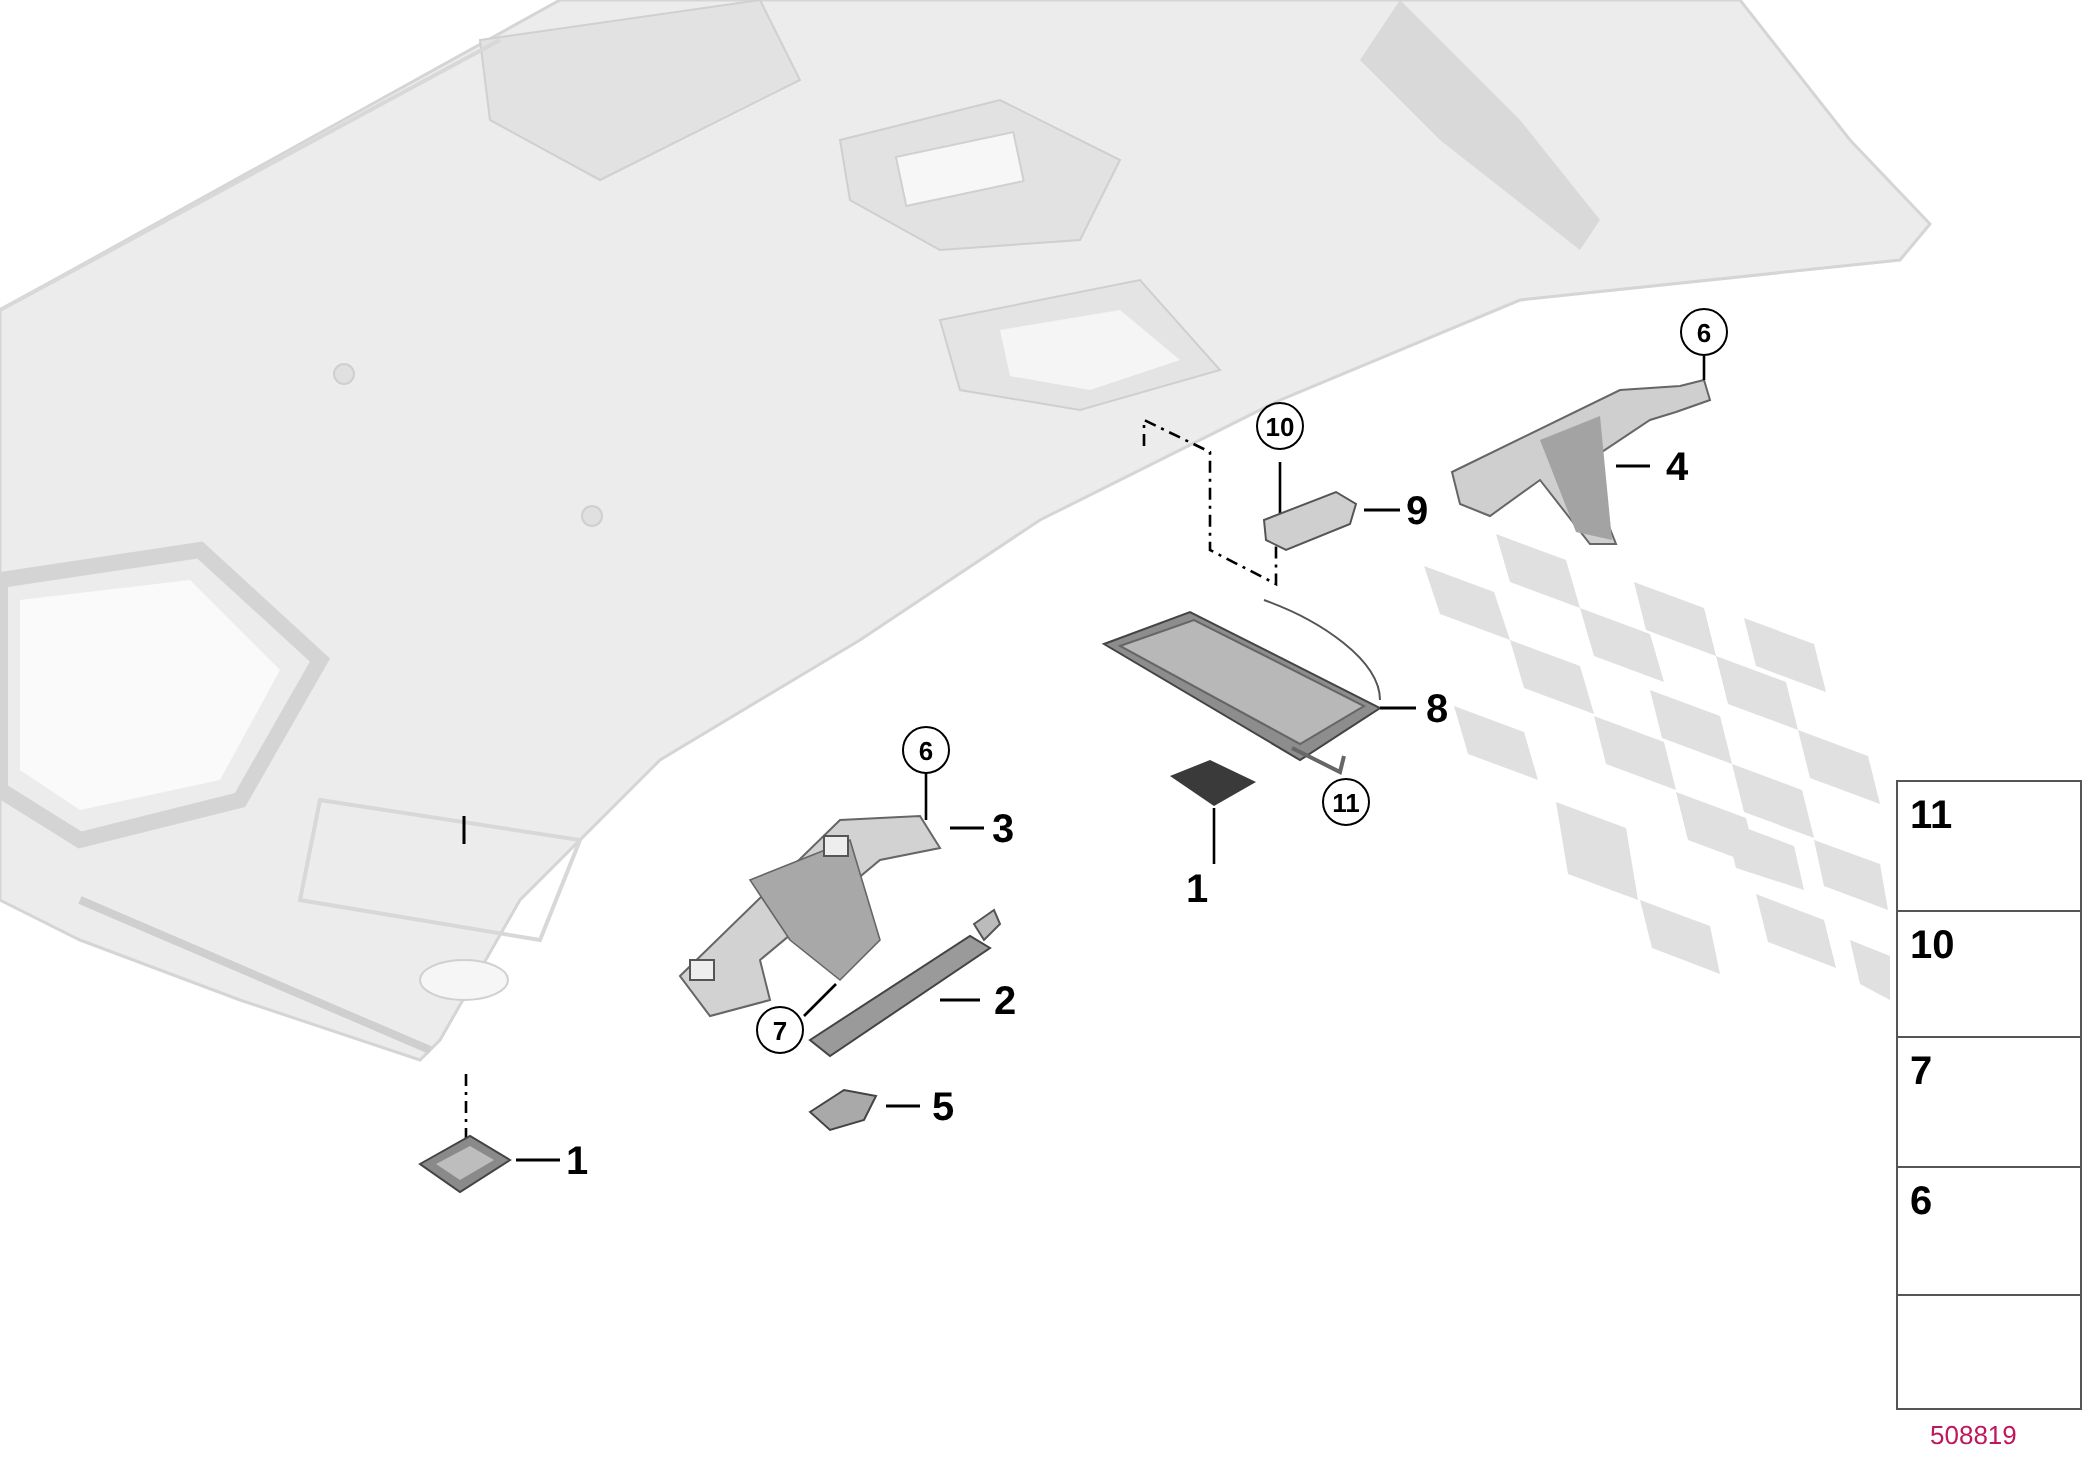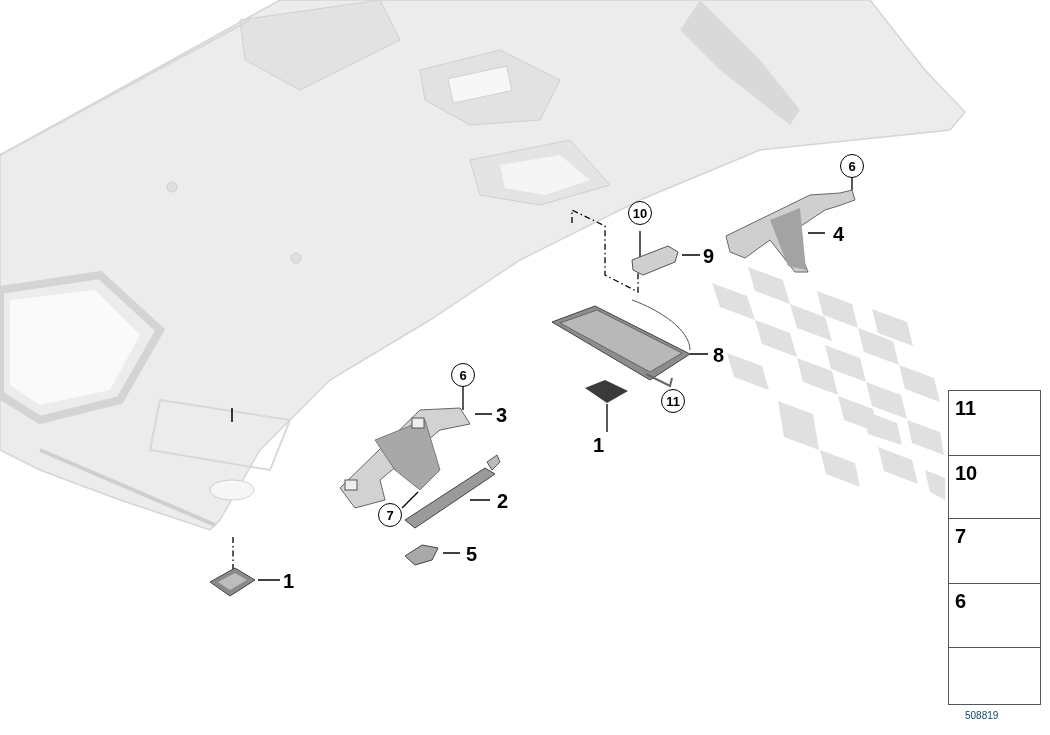--- a/index.html
+++ b/index.html
@@ -7,21 +7,21 @@
   .canvas { position: absolute; left: 0; top: 0; width: 1050px; height: 735px; }
   svg { position: absolute; left: 0; top: 0; }
   .callout { position: absolute; font-family: "Liberation Sans", sans-serif; font-weight: bold; color: #000; font-size: 20px; line-height: 1; }
   .circ { position: absolute; width: 22px; height: 22px; border: 1.6px solid #000; border-radius: 50%; background: #fff; display: flex; align-items: center; justify-content: center; font-family: "Liberation Sans", sans-serif; font-weight: bold; font-size: 13px; color: #000; box-sizing: content-box; }
   .watermark { position: absolute; font-family: "Liberation Sans", sans-serif; font-weight: bold; color: rgba(232, 120, 130, 0.35); pointer-events: none; }
   .watermark-sub { position: absolute; font-family: "Liberation Sans", sans-serif; color: rgba(160,160,160,0.35); letter-spacing: 58px; font-size: 46px; pointer-events: none; }
   .legend { position: absolute; left: 948px; top: 390px; width: 93px; height: 315px; border: 1.2px solid #555; box-sizing: border-box; background: #fff; }
   .legend-row { position: relative; border-bottom: 1.2px solid #555; box-sizing: border-box; }
   .legend-row:last-child { border-bottom: none; }
   .legend-num { position: absolute; left: 6px; top: 6px; font-weight: bold; font-size: 20px; color: #000; }
-  .diagram-id { position: absolute; left: 965px; top: 710px; font-size: 10px; color: #0c4a6e; }
+  .diagram-id { position: absolute; left: 965px; top: 710px; font-size: 13px; color: #be185d; }
 </style>
 </head>
 <body>
 
 <div class="canvas">
 
   <svg width="1050" height="735" viewBox="0 0 1050 735">
 
     <g fill="#e0e0e0">
       <polygon points="748,267 783,280 790,304 755,291"></polygon>

